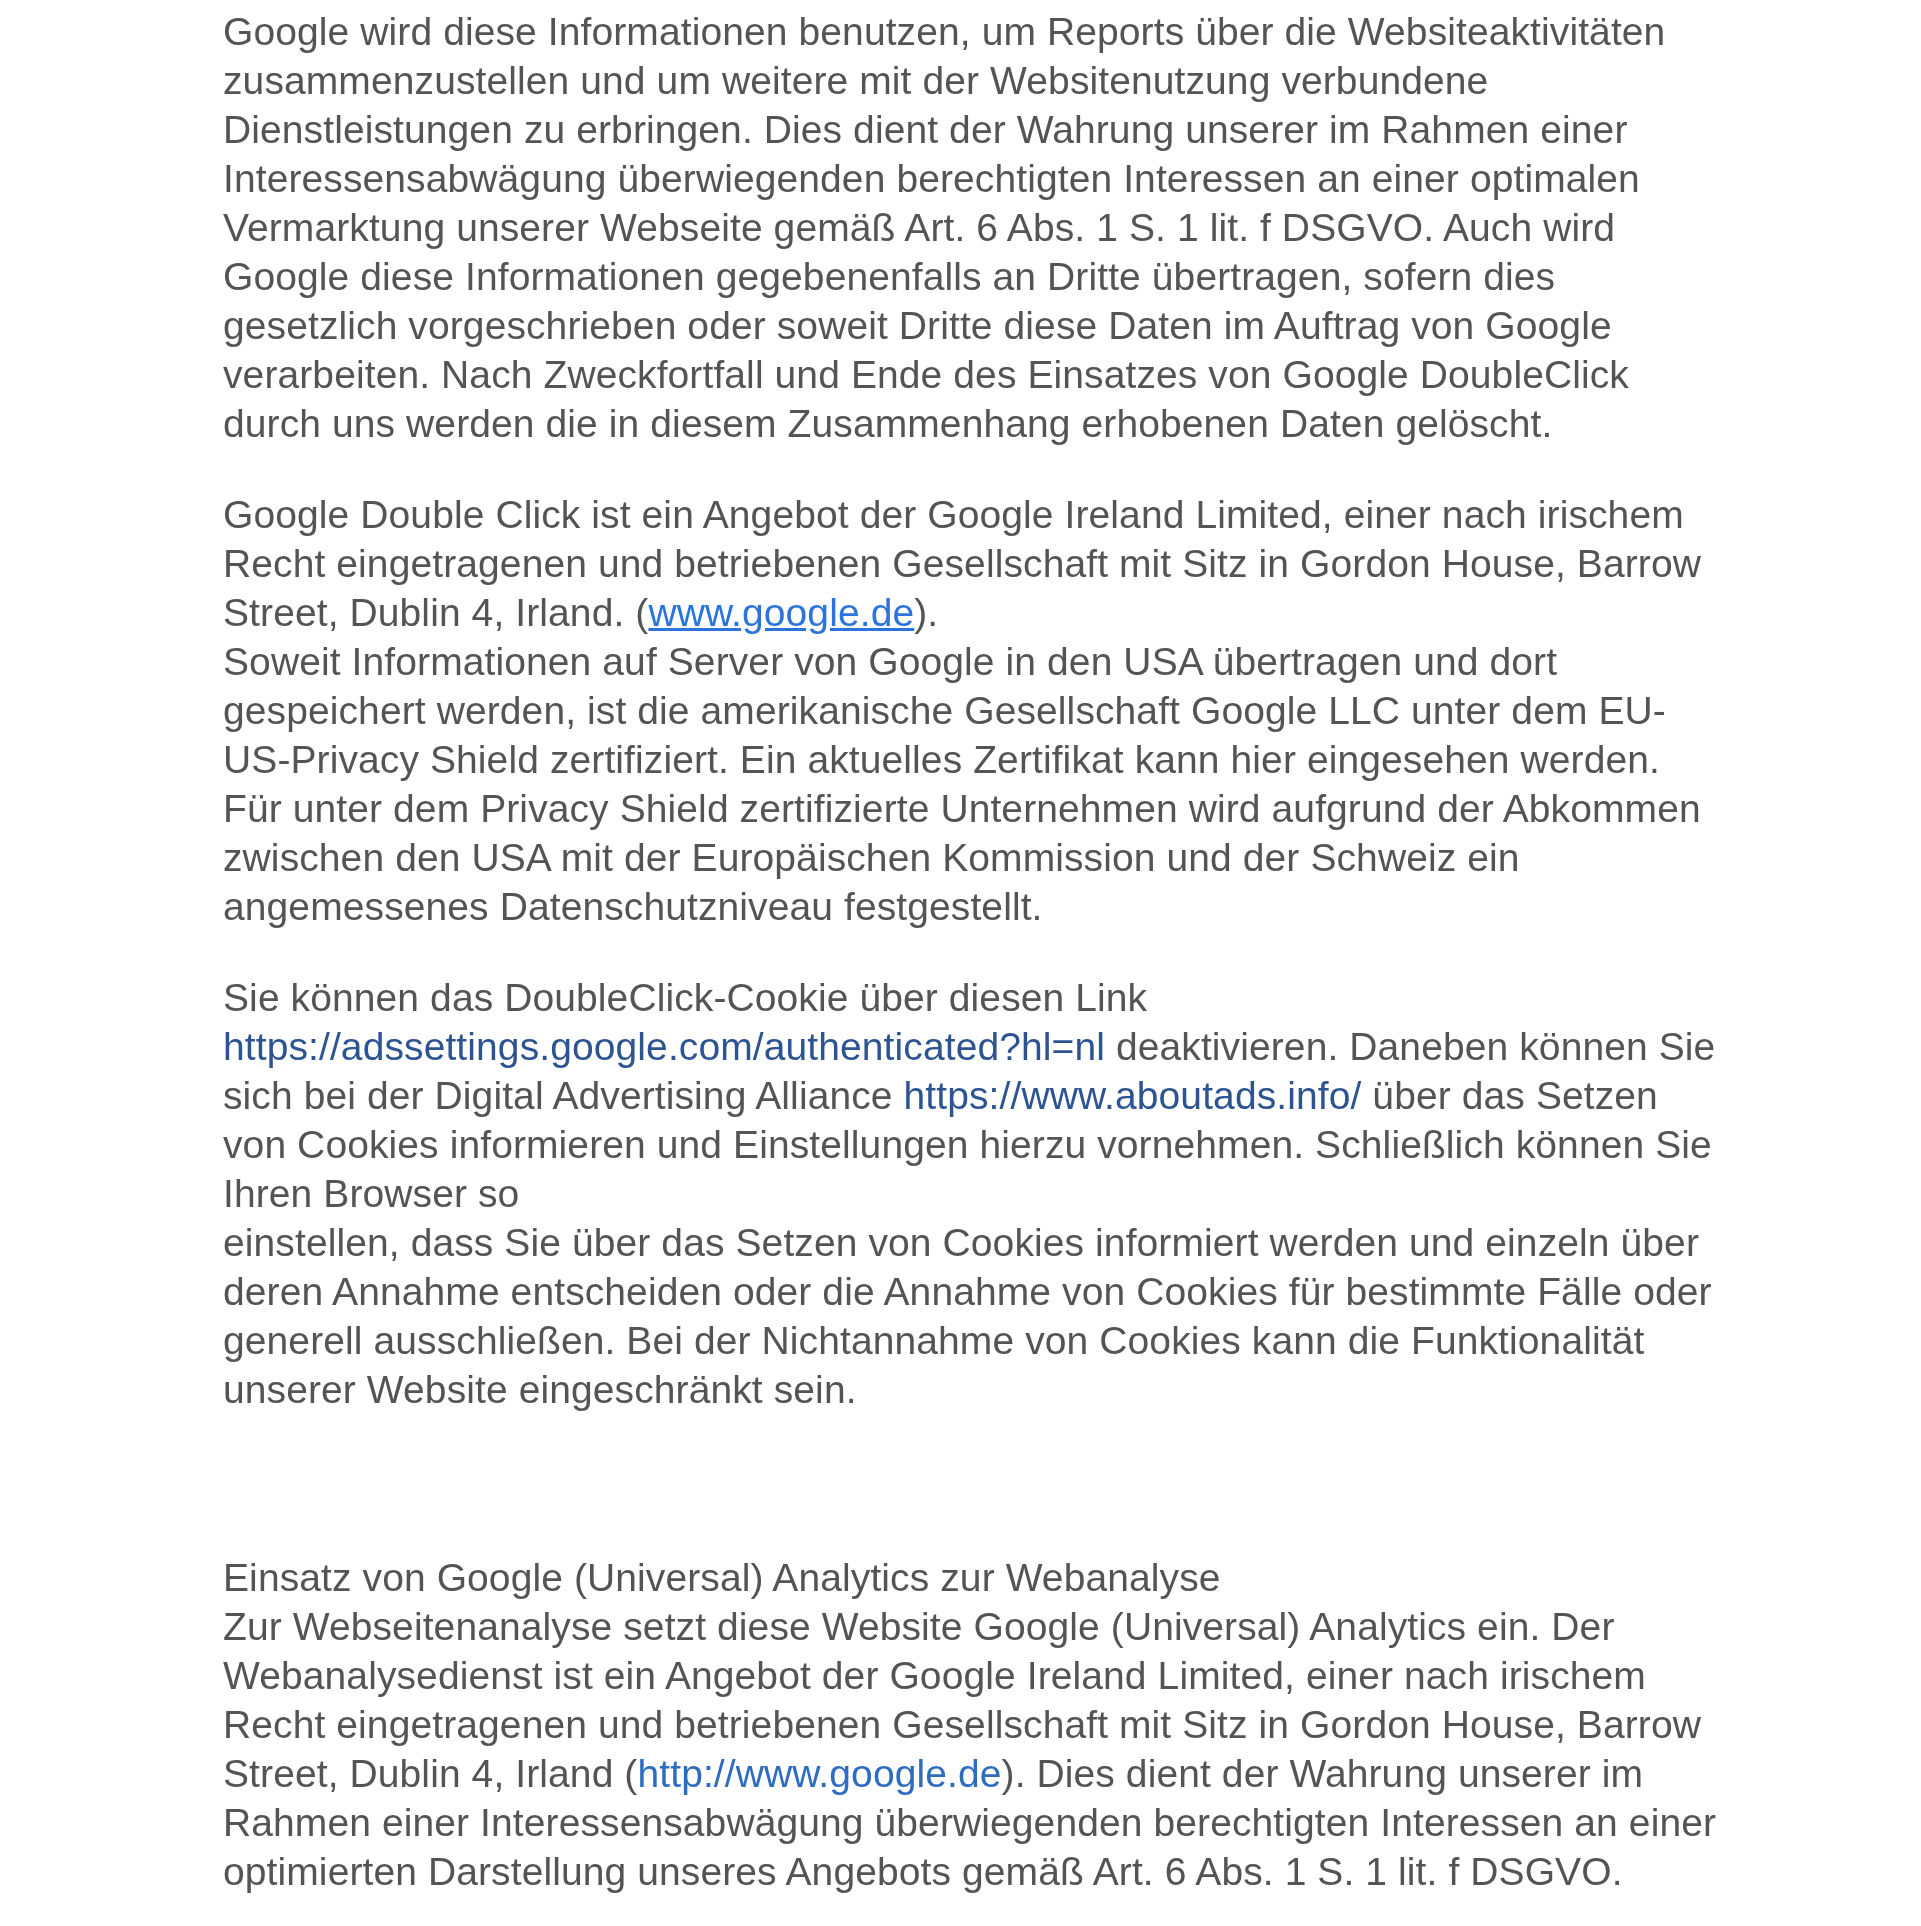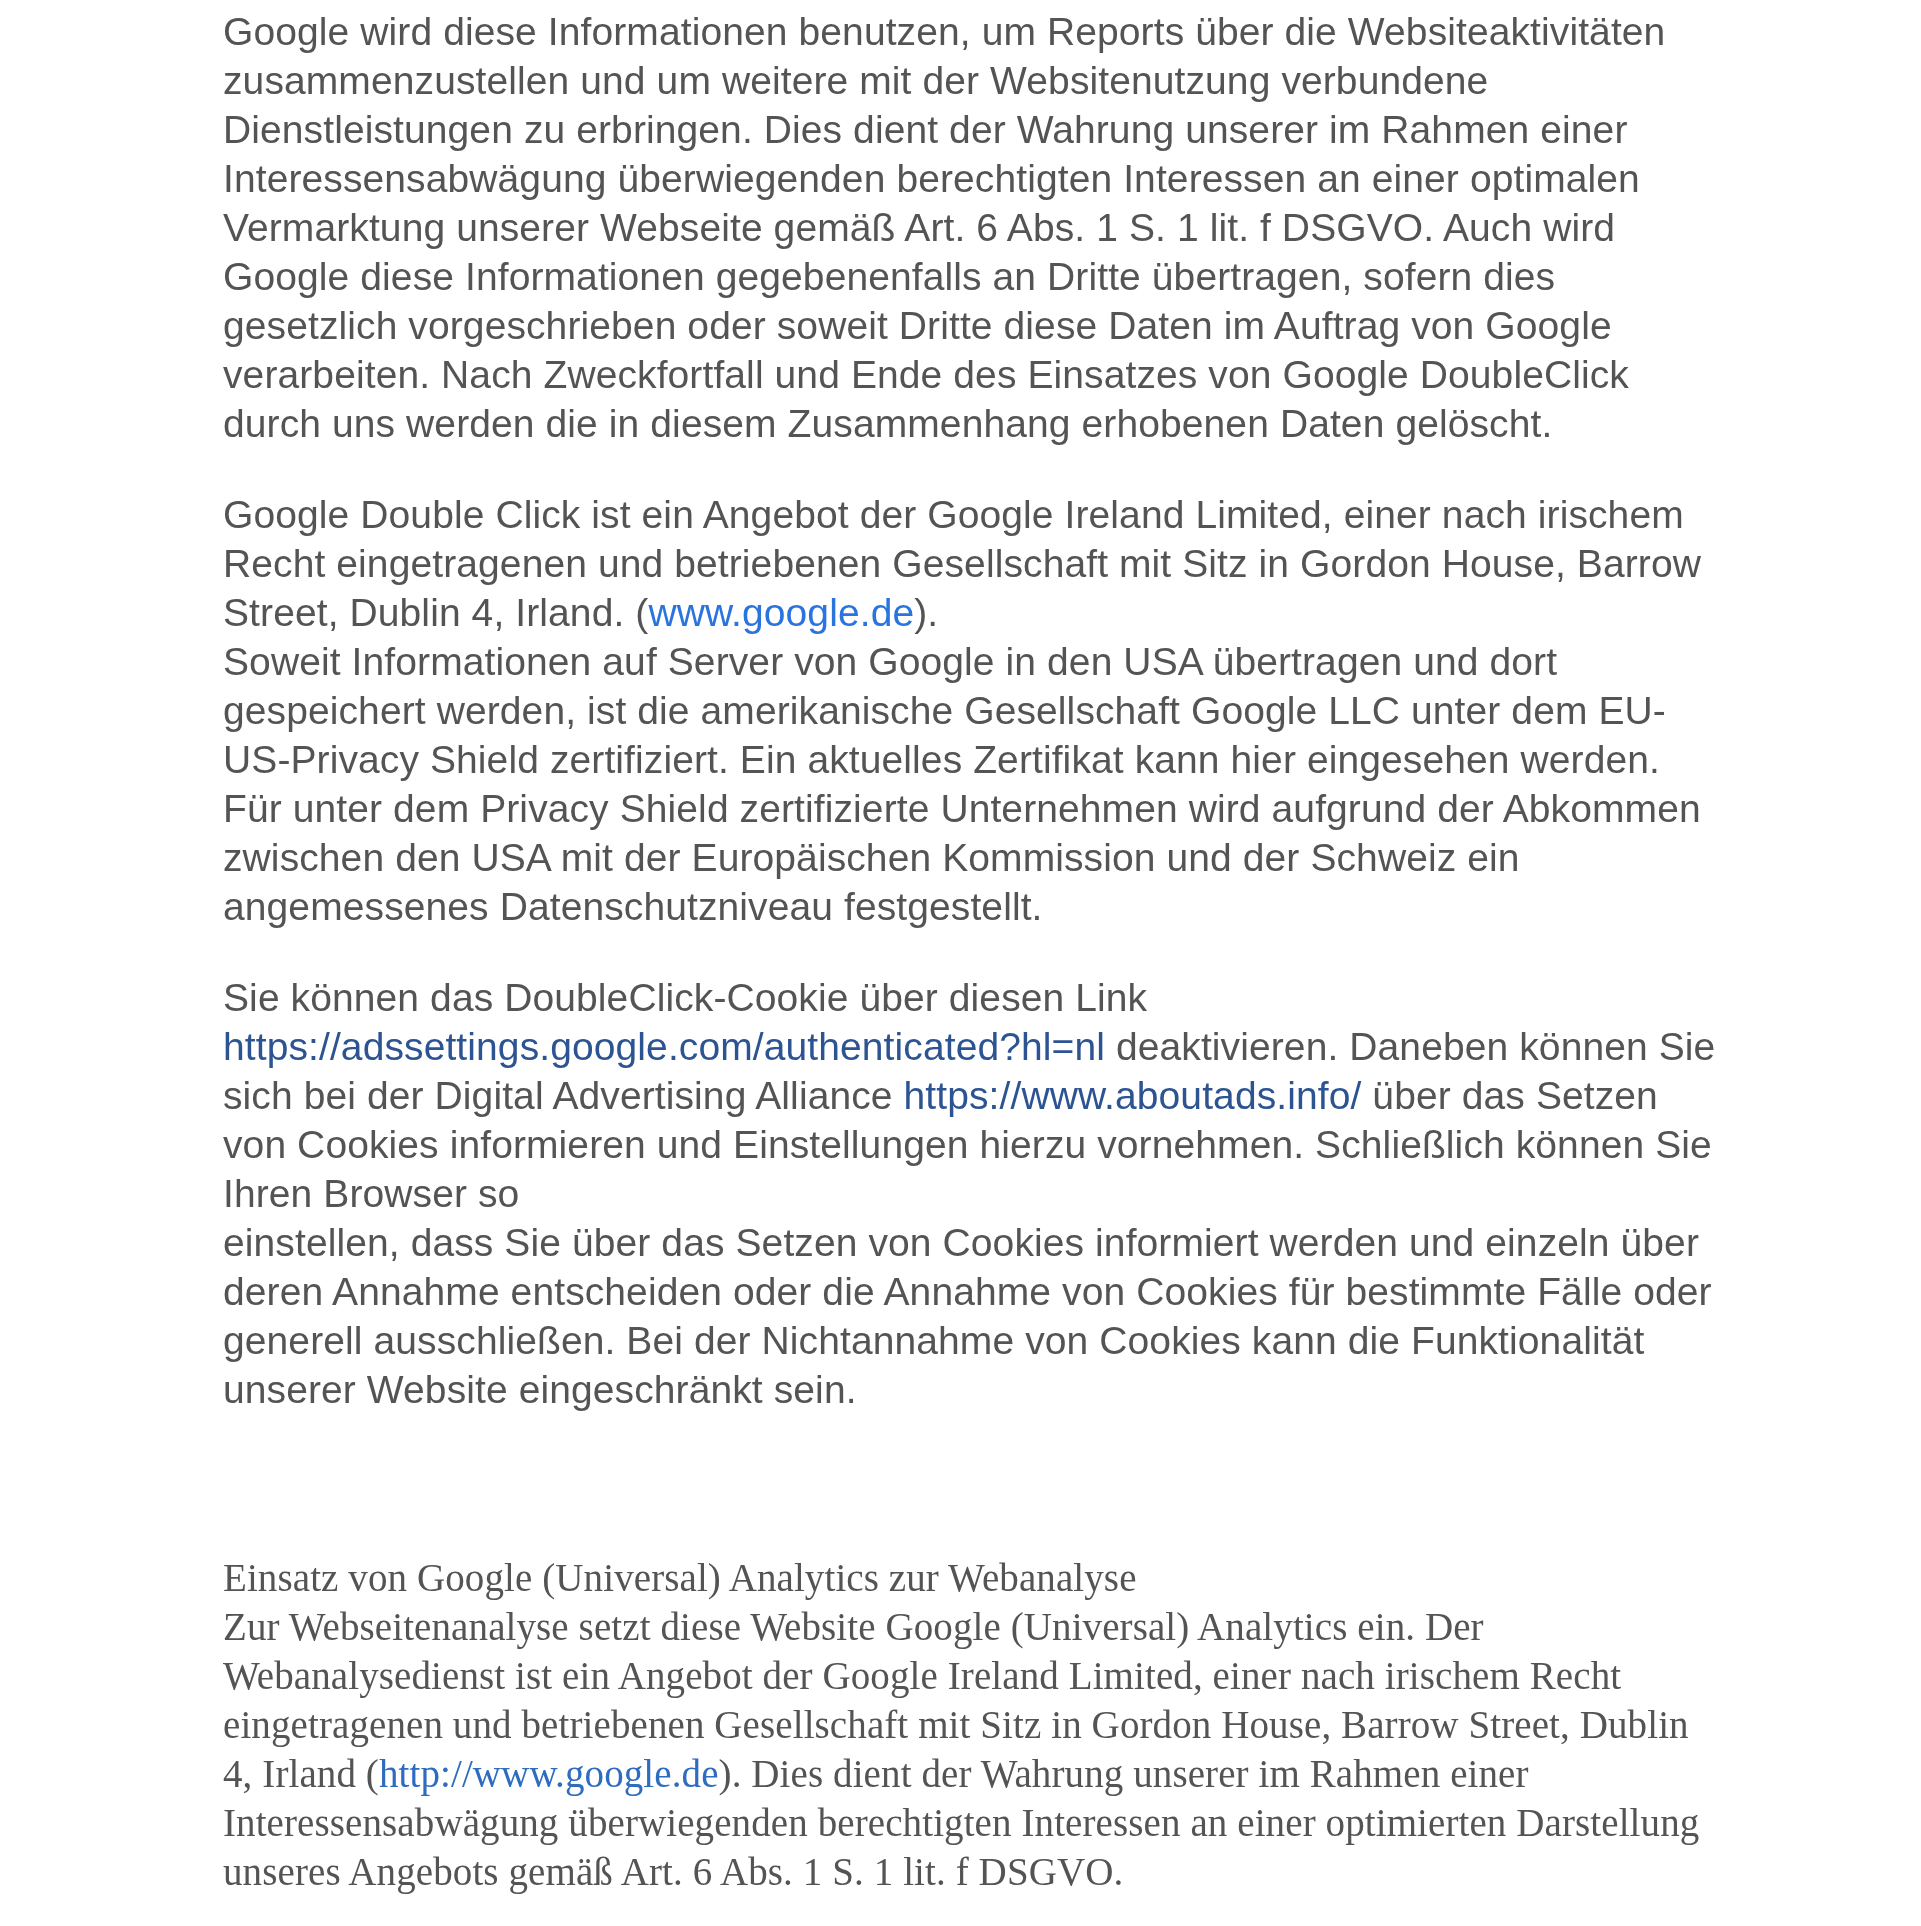--- a/index.html
+++ b/index.html
@@ -18,24 +18,23 @@
     box-sizing: border-box;
     width: 100%;
     height: 100%;
   }
   p.para {
     margin: 0 0 42px 0;
     letter-spacing: 0.1px;
   }
   p.para.extra-gap {
     margin-top: 139px;
-    font-family: Liberation Serif, serif;
   }
   a { text-decoration: none; }
-  a.u { }
+  a.u { text-decoration: underline; }
 </style>
 </head>
 <body data-name="document-background" style="color: rgb(84, 84, 84); background: rgb(255, 255, 255);">
 
 <main data-name="document-page">
   <p class="para" data-name="paragraph-doubleclick-usage"><span data-name="text-run">Google wird diese Informationen benutzen, um Reports über die Websiteaktivitäten zusammenzustellen und um weitere mit der Websitenutzung verbundene Dienstleistungen zu erbringen. Dies dient der Wahrung unserer im Rahmen einer Interessensabwägung überwiegenden berechtigten Interessen an einer optimalen Vermarktung unserer Webseite gemäß Art. 6 Abs. 1 S. 1 lit. f DSGVO. Auch wird Google diese Informationen gegebenenfalls an Dritte übertragen, sofern dies gesetzlich vorgeschrieben oder soweit Dritte diese Daten im Auftrag von Google verarbeiten. Nach Zweckfortfall und Ende des Einsatzes von Google DoubleClick durch uns werden die in diesem Zusammenhang erhobenen Daten gelöscht.</span></p>
   <p class="para" data-name="paragraph-google-ireland-privacy-shield"><span data-name="text-run">Google Double Click ist ein Angebot der Google Ireland Limited, einer nach irischem Recht eingetragenen und betriebenen Gesellschaft mit Sitz in Gordon House, Barrow Street, Dublin 4, Irland. (</span><a href="#" data-name="link-google-de" class="u" style="color: rgb(43, 116, 221);">www.google.de</a><span data-name="text-run">).</span><br><span data-name="text-run">Soweit Informationen auf Server von Google in den USA übertragen und dort gespeichert werden, ist die amerikanische Gesellschaft Google LLC unter dem EU-US-Privacy Shield zertifiziert. Ein aktuelles Zertifikat kann hier eingesehen werden. Für unter dem Privacy Shield zertifizierte Unternehmen wird aufgrund der Abkommen zwischen den USA mit der Europäischen Kommission und der Schweiz ein angemessenes Datenschutzniveau festgestellt.</span></p>
   <p class="para" data-name="paragraph-doubleclick-optout"><span data-name="text-run">Sie können das DoubleClick-Cookie über diesen Link</span><br><a href="#" data-name="link-adssettings" style="color: rgb(45, 84, 146);">https://adssettings.google.com/authenticated?hl=nl</a><span data-name="text-run"> deaktivieren. Daneben können Sie sich bei der Digital Advertising Alliance </span><a href="#" data-name="link-aboutads" style="color: rgb(45, 84, 146);">https://www.aboutads.info/</a><span data-name="text-run"> über das Setzen von Cookies informieren und Einstellungen hierzu vornehmen. Schließlich können Sie Ihren Browser so</span><br><span data-name="text-run">einstellen, dass Sie über das Setzen von Cookies informiert werden und einzeln über deren Annahme entscheiden oder die Annahme von Cookies für bestimmte Fälle oder generell ausschließen. Bei der Nichtannahme von Cookies kann die Funktionalität unserer Website eingeschränkt sein.</span></p>
   <p class="para extra-gap" data-name="paragraph-google-analytics"><span data-name="text-run">Einsatz von Google (Universal) Analytics zur Webanalyse</span><br><span data-name="text-run">Zur Webseitenanalyse setzt diese Website Google (Universal) Analytics ein. Der Webanalysedienst ist ein Angebot der Google Ireland Limited, einer nach irischem Recht eingetragenen und betriebenen Gesellschaft mit Sitz in Gordon House, Barrow Street, Dublin 4, Irland (</span><a href="#" data-name="link-google-de-http" style="color: rgb(46, 108, 192);">http://www.google.de</a><span data-name="text-run">). Dies dient der Wahrung unserer im Rahmen einer Interessensabwägung überwiegenden berechtigten Interessen an einer optimierten Darstellung unseres Angebots gemäß Art. 6 Abs. 1 S. 1 lit. f DSGVO.</span></p>
 </main>

